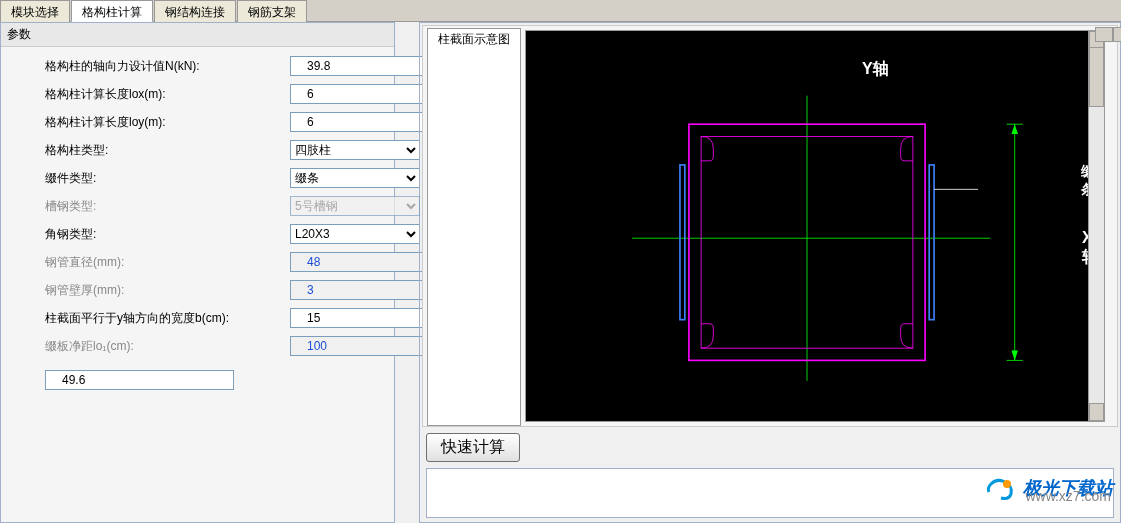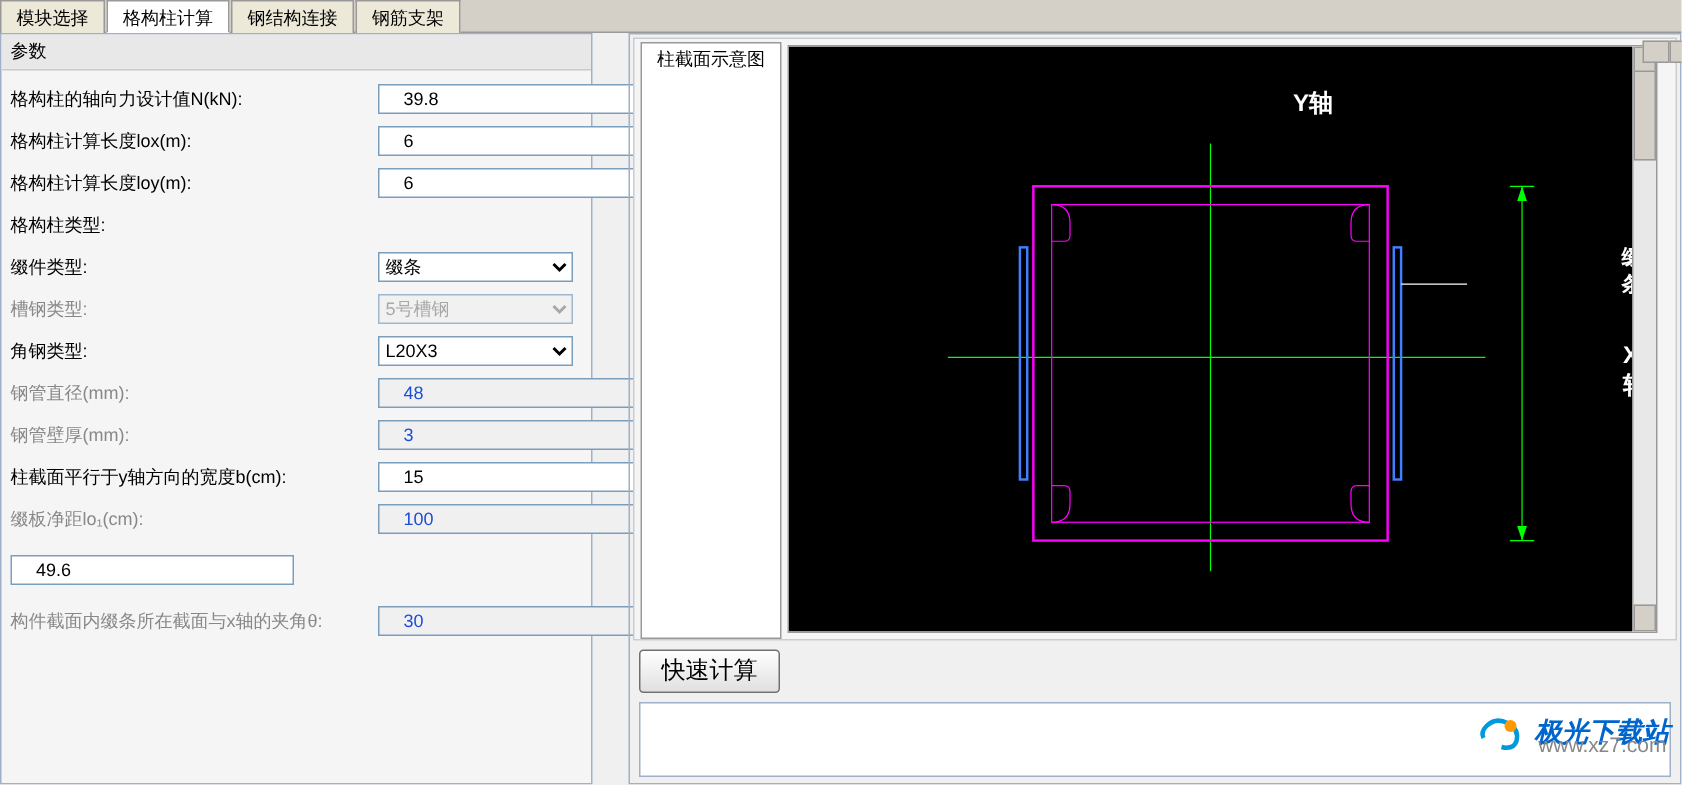--- a/index.html
+++ b/index.html
@@ -7,21 +7,21 @@
     
     .tab-bar { display: flex; background: #d4d0c8; height: 22px; border-bottom: 1px solid #999; }
     .tab { padding: 2px 10px; border: 1px solid #999; border-bottom: none; background: #ece9d8; margin-right: 1px; cursor: pointer; height: 22px; line-height: 18px; }
     .tab.active { background: #fff; border-bottom: 1px solid #fff; position: relative; z-index: 1; }
     
     .main-content { display: flex; height: calc(523px - 22px); gap: 24px; }
     
     .left-panel { width: 395px; background: #f5f5f5; border: 1px solid #a0b0c8; padding: 0; }
     .panel-title { padding: 3px 6px; background: #e8e8e8; border-bottom: 1px solid #ccc; font-size: 12px; }
     .params { padding: 8px 6px; }
-    .param-row { display: flex; align-items: center; margin-bottom: 6px; height: 22px; }
+    .param-row { display: flex; align-items: center; margin-bottom: 6px; height: 22px; margin-left: 38px; }
     .param-label { flex: 0 0 245px; font-size: 12px; color: #000; padding-right: 6px; }
     .param-label.disabled { color: #888; }
     .param-input { flex: 0 0 130px; height: 20px; border: 1px solid #7b9ebd; padding: 0 16px; font-size: 12px; background: #fff; }
     .param-input.disabled { background: #f0f0f0; color: #1d4ed8; }
     .param-select { flex: 0 0 130px; height: 20px; border: 1px solid #7b9ebd; font-size: 12px; background: #fff; }
     .param-select.disabled { background: #f0f0f0; color: #888; }
     
     .right-panel { flex: 1; display: flex; flex-direction: column; border: 1px solid #a0b0c8; }
     
     .diagram-group { flex: 1; border: 1px solid #ccc; margin: 2px; background: #f5f5f5; display: flex; }
@@ -71,20 +71,21 @@
       <div class="param-row">
           <div class="param-label">格构柱计算长度lox(m):</div>
           <input class="param-input" value="6" style="">
         </div>
       <div class="param-row">
           <div class="param-label">格构柱计算长度loy(m):</div>
           <input class="param-input" value="6" style="">
         </div>
       <div class="param-row">
           <div class="param-label">格构柱类型:</div>
+          <select class="param-select"><option>四肢柱</option></select>
         </div>
       <div class="param-row">
           <div class="param-label">缀件类型:</div>
           <select class="param-select"><option>缀条</option></select>
         </div>
       <div class="param-row">
           <div class="param-label disabled">槽钢类型:</div>
           <select class="param-select disabled" disabled=""><option>5号槽钢</option></select>
         </div>
       <div class="param-row">
@@ -102,24 +103,20 @@
       <div class="param-row">
           <div class="param-label">柱截面平行于y轴方向的宽度b(cm):</div>
           <input class="param-input" value="15" style="">
         </div>
       <div class="param-row">
           <div class="param-label disabled">缀板净距lo₁(cm):</div>
           <input class="param-input disabled" disabled="" value="100" style="">
         </div>
       <div class="param-row" style="height:34px;">
           <input class="param-input" value="49.6" style="">
-        </div>
-      <div class="param-row">
-          <div class="param-label disabled">构件截面内缀条所在截面与x轴的夹角θ:</div>
-          <input class="param-input disabled" disabled="" value="30" style="">
         </div>
     </div>
   </div>
 
   <div class="right-panel">
     <div class="diagram-group">
       <div class="diagram-tab">柱截面示意图</div>
       <div class="diagram-container">
         <div class="diagram">
           <svg width="100%" height="100%" viewBox="0 0 690 380">

